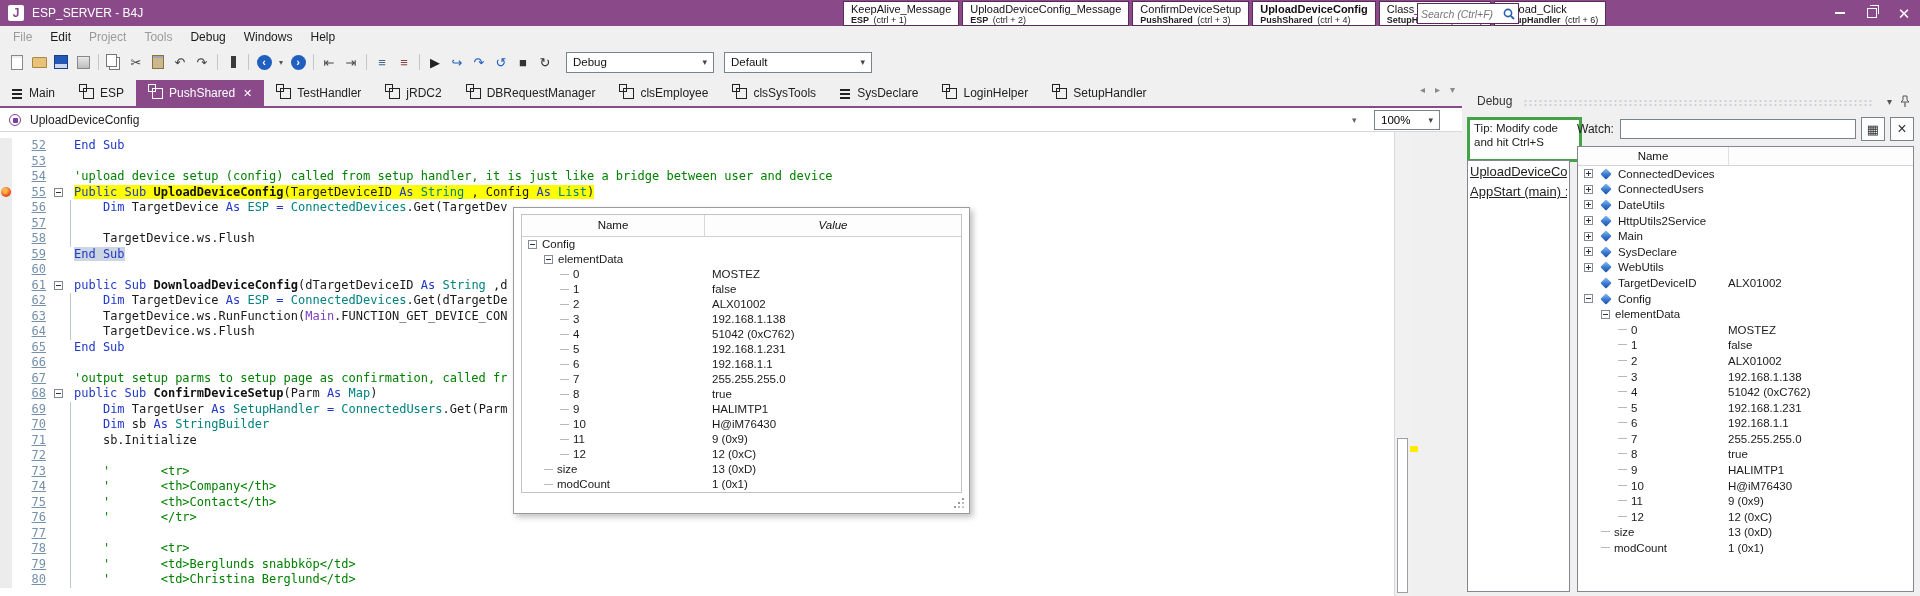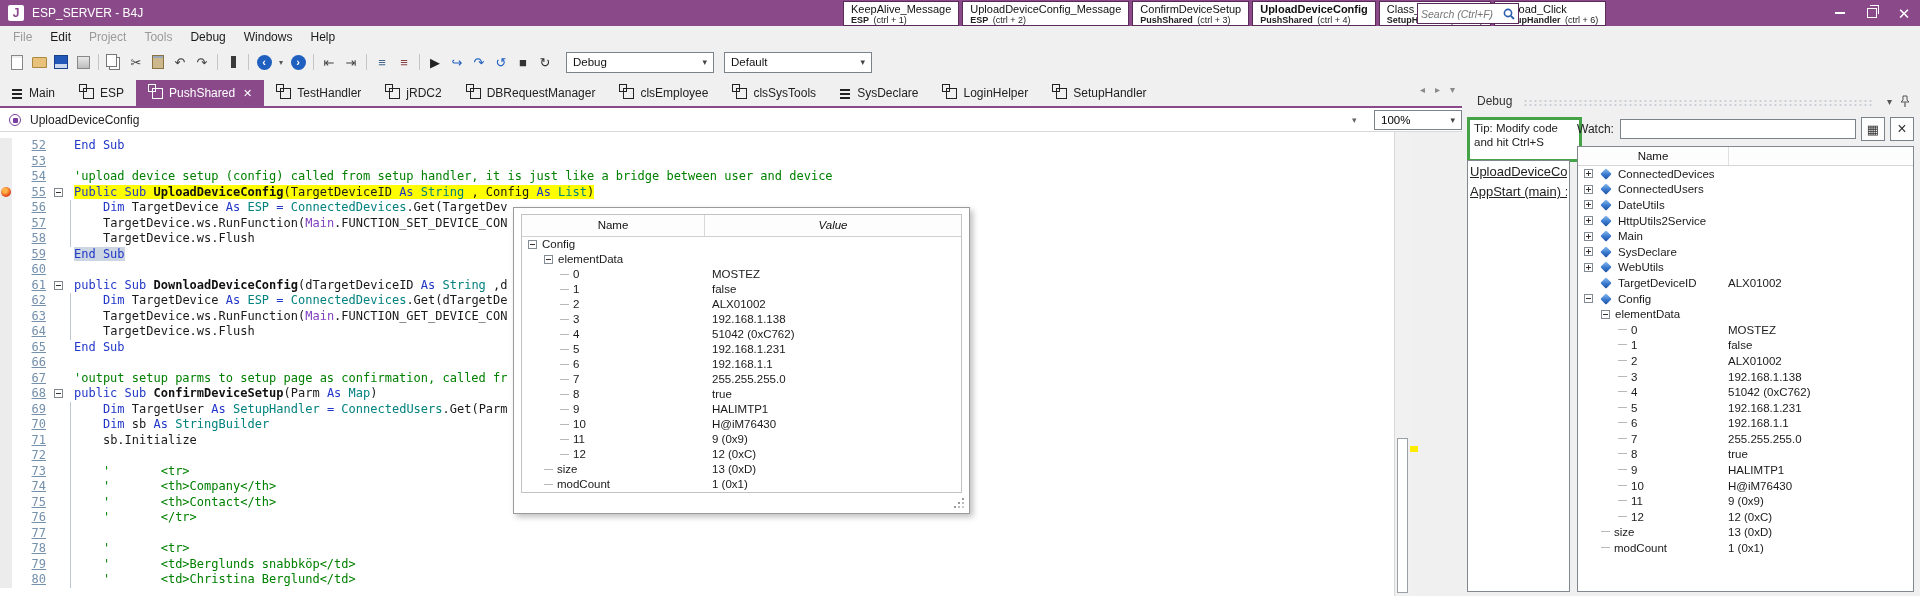--- a/index.html
+++ b/index.html
@@ -61,21 +61,21 @@
   .icon-code{width:11px;height:10px;position:relative;}
   .icon-code::before{content:"";position:absolute;left:0;top:1px;width:10px;height:2px;background:currentColor;
      box-shadow:0 4px 0 currentColor,-0px 8px 0 currentColor;}
   .tab-arrows{position:absolute;right:465px;top:8px;display:flex;gap:10px;color:#8a8a8a;font-size:10px;}
   
   #crumbbar{position:absolute;left:0;top:108px;width:1462px;height:24px;background:#fff;border-bottom:1px solid #d8d8d8;box-sizing:border-box;}
   #crumb-icon{position:absolute;left:9px;top:6px;width:10px;height:10px;border:1.5px solid #7b3fa0;border-radius:50%;}
   #crumb-icon::before{content:"";position:absolute;left:2.5px;top:2.5px;width:5px;height:5px;background:#7b3fa0;border-radius:1px;}
   #crumb-label{position:absolute;left:30px;top:5px;font-size:12px;color:#222;}
   #crumb-caret{position:absolute;left:1352px;top:7px;color:#666;font-size:9px;}
-  #zoombox{position:absolute;left:1374px;top:110px;width:88px;height:20px;border:1px solid #7a828c;background:#fff;display:flex;align-items:center;padding:0 6px;font-size:11.5px;box-sizing:border-box;}
+  #zoombox{position:absolute;left:1374px;top:110px;width:66px;height:20px;border:1px solid #7a828c;background:#fff;display:flex;align-items:center;padding:0 6px;font-size:11.5px;box-sizing:border-box;}
   #zoombox .caret{margin-left:auto;font-size:9px;color:#444;}
   
   #editor{position:absolute;left:0;top:132px;width:1394px;height:464px;background:#fff;overflow:hidden;padding-top:6px;box-sizing:border-box;}
   .line{display:flex;height:15.5px;line-height:15.5px;font-family:"DejaVu Sans Mono",monospace;font-size:12px;position:relative;white-space:pre;}
   .line.guide::after{content:"";position:absolute;left:70px;top:0;height:100%;border-left:1px solid #bcc7d2;}
   .bpm{width:12px;flex:0 0 auto;background:#ececec;position:relative;}
   .bp{position:absolute;left:1px;top:2.5px;width:10px;height:10px;border-radius:50%;
       background:radial-gradient(circle at 40% 35%,#ffb24a 0 25%,#e8541e 60%,#b93008 100%);}
   .ln{width:34px;flex:0 0 auto;text-align:right;padding-right:6px;color:var(--lnum);text-decoration:underline;}
   .foldcol{width:14px;flex:0 0 auto;position:relative;}
@@ -346,21 +346,21 @@
   <span>100%</span>
   <span class="caret">▾</span>
 </div>
 
 <div id="editor">
     <div class="line"><span class="bpm"></span><span class="ln">52</span><span class="foldcol"></span><span class="ct"><span class="segs"><span class="tk-kw">End Sub</span></span></span></div>
     <div class="line"><span class="bpm"></span><span class="ln">53</span><span class="foldcol"></span><span class="ct"><span class="segs"></span></span></div>
     <div class="line"><span class="bpm"></span><span class="ln">54</span><span class="foldcol"></span><span class="ct"><span class="segs"><span class="tk-cm">'upload device setup (config) called from setup handler, it is just like a bridge between user and device</span></span></span></div>
     <div class="line"><span class="bpm"><span class="bp"></span></span><span class="ln">55</span><span class="foldcol"><span class="foldbox"></span></span><span class="ct"><span class="segs ylw"><span class="tk-kw">Public Sub </span><span class="tk-b">UploadDeviceConfig</span><span class="tk-pl">(TargetDeviceID </span><span class="tk-kw">As </span><span class="tk-ty">String </span><span class="tk-pl">, Config </span><span class="tk-kw">As </span><span class="tk-ty">List</span><span class="tk-pl">)</span></span></span></div>
     <div class="line guide"><span class="bpm"></span><span class="ln">56</span><span class="foldcol"></span><span class="ct"><span class="segs"><span class="tk-pl">    </span><span class="tk-kw">Dim </span><span class="tk-pl">TargetDevice </span><span class="tk-kw">As </span><span class="tk-ty">ESP </span><span class="tk-kw">= </span><span class="tk-ty">ConnectedDevices</span><span class="tk-pl">.Get(TargetDev</span></span></span></div>
-    <div class="line guide"><span class="bpm"></span><span class="ln">57</span><span class="foldcol"></span><span class="ct"><span class="segs"><span class="tk-pl">    </span><span class="tk-pl">TargetDevice.ws.RunFunction(</span><span class="tk-mod">Main</span><span class="tk-pl">.FUNCTION_SET_DEVICE_CON</span></span></span></div>
+    <div class="line guide"><span class="bpm"></span><span class="ln">57</span><span class="foldcol"></span></div>
     <div class="line guide"><span class="bpm"></span><span class="ln">58</span><span class="foldcol"></span><span class="ct"><span class="segs"><span class="tk-pl">    </span><span class="tk-pl">TargetDevice.ws.Flush</span></span></span></div>
     <div class="line"><span class="bpm"></span><span class="ln">59</span><span class="foldcol"></span><span class="ct"><span class="segs mark"><span class="tk-kw">End Sub</span></span></span></div>
     <div class="line"><span class="bpm"></span><span class="ln">60</span><span class="foldcol"></span><span class="ct"><span class="segs"></span></span></div>
     <div class="line"><span class="bpm"></span><span class="ln">61</span><span class="foldcol"><span class="foldbox"></span></span><span class="ct"><span class="segs"><span class="tk-kw">public Sub </span><span class="tk-b">DownloadDeviceConfig</span><span class="tk-pl">(dTargetDeviceID </span><span class="tk-kw">As </span><span class="tk-ty">String </span><span class="tk-pl">,d</span></span></span></div>
     <div class="line guide"><span class="bpm"></span><span class="ln">62</span><span class="foldcol"></span><span class="ct"><span class="segs"><span class="tk-pl">    </span><span class="tk-kw">Dim </span><span class="tk-pl">TargetDevice </span><span class="tk-kw">As </span><span class="tk-ty">ESP </span><span class="tk-kw">= </span><span class="tk-ty">ConnectedDevices</span><span class="tk-pl">.Get(dTargetDe</span></span></span></div>
     <div class="line guide"><span class="bpm"></span><span class="ln">63</span><span class="foldcol"></span><span class="ct"><span class="segs"><span class="tk-pl">    </span><span class="tk-pl">TargetDevice.ws.RunFunction(</span><span class="tk-mod">Main</span><span class="tk-pl">.FUNCTION_GET_DEVICE_CON</span></span></span></div>
     <div class="line guide"><span class="bpm"></span><span class="ln">64</span><span class="foldcol"></span><span class="ct"><span class="segs"><span class="tk-pl">    </span><span class="tk-pl">TargetDevice.ws.Flush</span></span></span></div>
     <div class="line"><span class="bpm"></span><span class="ln">65</span><span class="foldcol"></span><span class="ct"><span class="segs"><span class="tk-kw">End Sub</span></span></span></div>
     <div class="line"><span class="bpm"></span><span class="ln">66</span><span class="foldcol"></span><span class="ct"><span class="segs"></span></span></div>
     <div class="line"><span class="bpm"></span><span class="ln">67</span><span class="foldcol"></span><span class="ct"><span class="segs"><span class="tk-cm">'output setup parms to setup page as confirmation, called fr</span></span></span></div>

